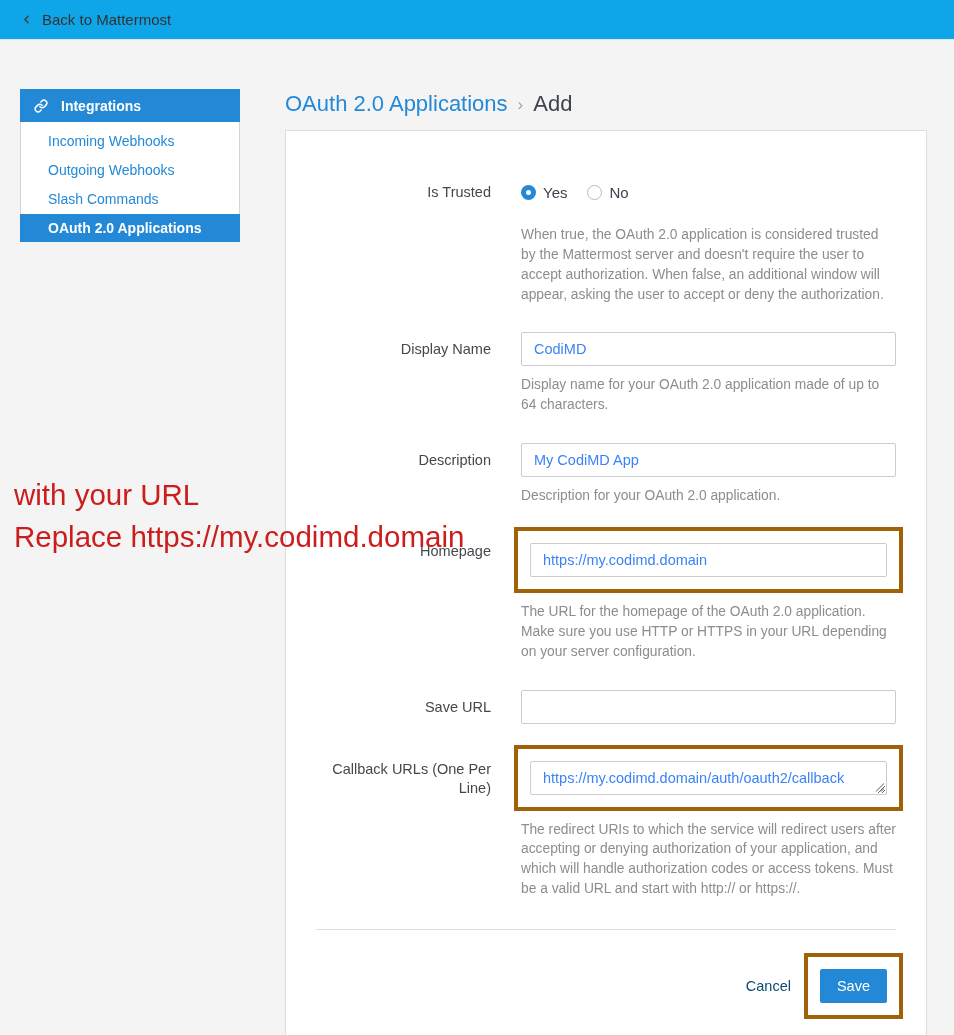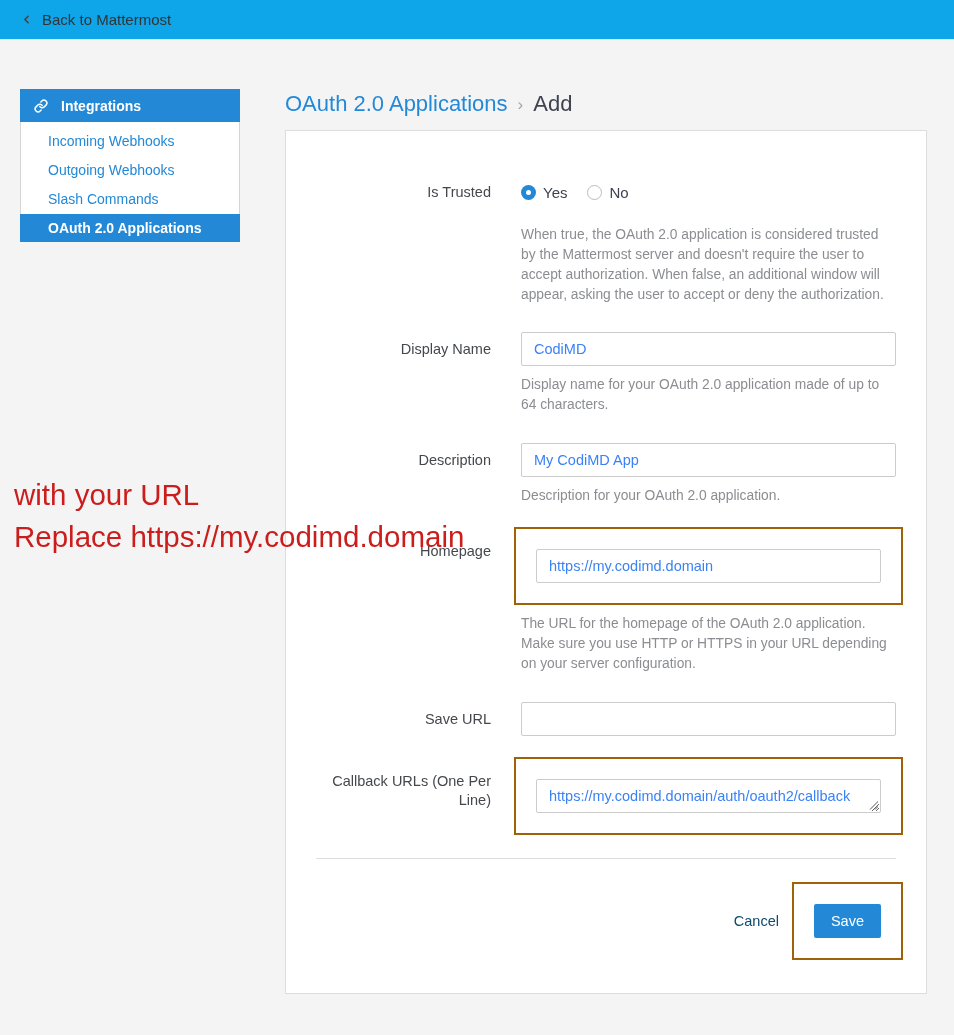--- a/index.html
+++ b/index.html
@@ -67,21 +67,21 @@
     width: 15px; height: 15px; border-radius: 50%;
     border: 1px solid #b8bcc0; background: #fff; position: relative; flex-shrink: 0;
   }
   .radio.checked { border: none; background: #2389d7; }
   .radio.checked::after {
     content: ""; position: absolute; left: 5px; top: 5px;
     width: 5px; height: 5px; border-radius: 50%; background: #fff;
   }
 
   
-  .redbox { border: 2px solid #a16207; padding: 20px; margin: -7px; background: transparent; }
+  .redbox { border: 4px solid #a16207; padding: 12px; margin: -7px; background: transparent; }
   .resize-grip {
     position: absolute; right: 3px; bottom: 3px; width: 11px; height: 11px;
     background: repeating-linear-gradient(135deg, transparent 0 2px, #aaa 2px 3.5px);
     clip-path: polygon(100% 0, 100% 100%, 0 100%);
     pointer-events: none;
   }
   .textarea-wrap { position: relative; }
 
   .footer-divider { border-top: 1px solid #ddd; margin-top: 30px; }
   .footer {
@@ -193,20 +193,21 @@
 
     <div class="row" style="margin-bottom:0;">
       <div class="lbl">Callback URLs (One Per Line)</div>
       <div class="ctrl">
         <div class="redbox">
           <div class="textarea-wrap">
             <textarea class="txt" rows="1" style="">https://my.codimd.domain/auth/oauth2/callback</textarea>
             <span class="resize-grip"></span>
           </div>
         </div>
+        <div class="help" style="margin-top:16px;">The redirect URIs to which the service will redirect users after accepting or denying authorization of your application, and which will handle authorization codes or access tokens. Must be a valid URL and start with http:// or https://.</div>
       </div>
     </div>
 
     <div class="footer-divider"></div>
     <div class="footer">
       <span class="cancel-link">Cancel</span>
       <span class="save-redbox">
         <span class="redbox" style="display:inline-block;margin:0;">
           <button class="save-btn">Save</button>
         </span>

